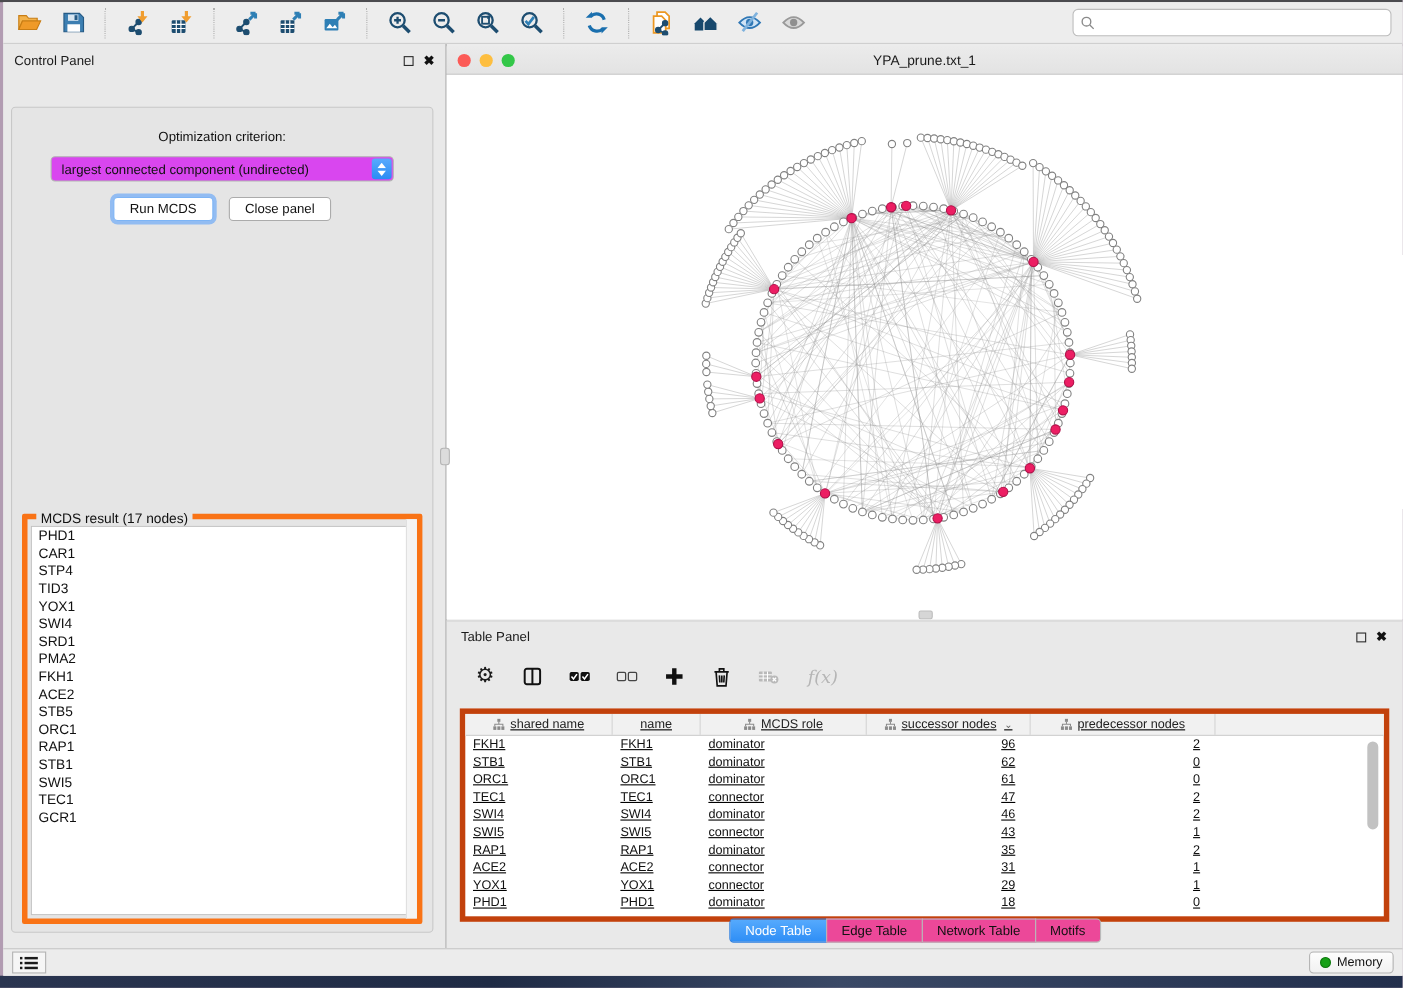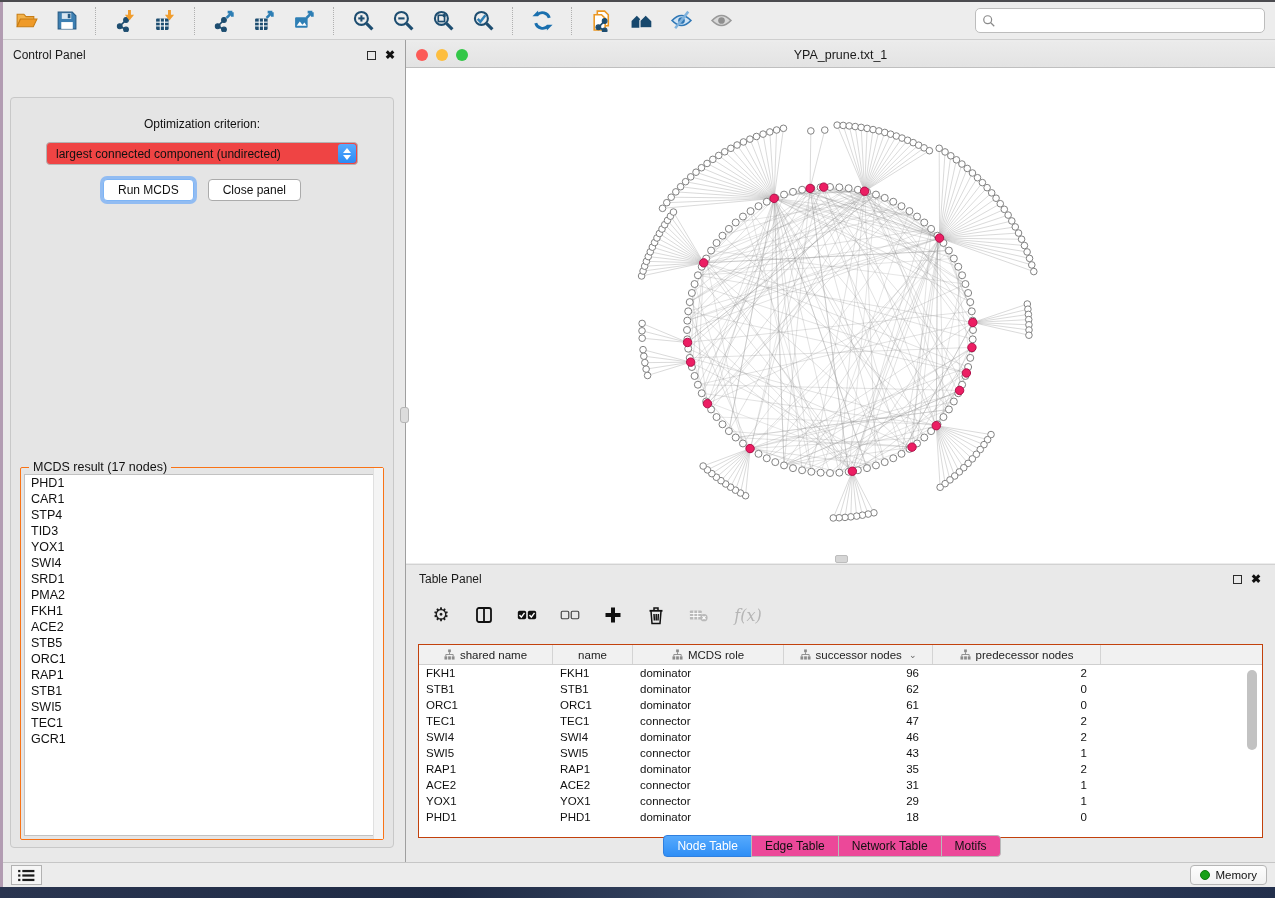--- a/index.html
+++ b/index.html
@@ -34,33 +34,33 @@
   .close-btn { font-size:12px; font-weight:bold; color:#111; line-height:9px; background:none; border:none; }
   .cp-tabs { display:flex; justify-content:center; margin-top:10px; }
   .cp-tab { background:#fff; border:1px solid #b9b9b9; margin-left:-1px; padding:3px 14px;
     font-size:12px; color:#111; }
   .cp-tab:first-child { border-radius:4px 0 0 4px; }
   .cp-tab:last-child { border-radius:0 4px 4px 0; }
   .cp-tab.active { background:linear-gradient(#56aafd,#2e8ef6); border-color:#2f80e0; color:#fff; }
   .cp-panel { position:absolute; left:7px; right:11px; top:57px; bottom:14px;
     background:#e5e5e5; border:1px solid #c8c8c8; border-radius:4px; }
   .opt-label { text-align:center; font-size:12px; color:#111; margin-top:19px; }
-  .select { position:relative; margin:11px auto 0 auto; width:312px; height:23px; background:#ef4444;
+  .select { position:relative; margin:11px auto 0 auto; width:312px; height:23px; background:#d946ef;
     border:1px solid #b3b3b3; border-radius:4px; font-size:12px; color:#111;
     display:flex; align-items:center; padding-left:9px; }
   .select .stepper { position:absolute; right:1px; top:1px; bottom:1px; width:18px; border-radius:3px;
     background:linear-gradient(#58abfd,#2b8bf4); display:flex; flex-direction:column;
     align-items:center; justify-content:center; gap:2px; }
   .select .stepper svg { width:8px; height:5px; display:block; }
   .btn-row { display:flex; justify-content:center; gap:14px; margin-top:14px; }
   .pbtn { background:#fff; border:1px solid #ababab; border-radius:4px; padding:3px 14px;
     font-size:12px; color:#111; }
   .pbtn.focused { box-shadow:0 0 0 3px rgba(90,160,250,.6); border-color:#7db4f5; }
   .mcds-group { position:absolute; left:9px; right:9px; top:369px; bottom:7px;
-    border:1px solid #f97316; border-radius:2px;padding-left:45px; }
+    border:5px solid #f97316; border-radius:2px;padding-left:45px; }
   .mcds-legend { position:absolute; left:8px; top:-8px; background:#e5e5e5; padding:0 4px;
     font-size:12.5px; color:#111; }
   .mcds-list { position:absolute; left:3px; right:3px; top:6px; bottom:3px; background:#fff;
     border:1px solid #c2c2c2; overflow:hidden; }
   .mcds-item { font-size:12.5px; color:#111; line-height:16px; padding-left:6px; }
   .mcds-scroll { position:absolute; right:0; top:0; bottom:0; width:10px; background:#f4f4f4;
     border-left:1px solid #e0e0e0; }
 
   
   .net-titlebar { position:absolute; left:403px; top:40px; right:0; height:26px;
@@ -77,21 +77,21 @@
   .table-panel { position:absolute; left:403px; top:562px; right:0; bottom:25px; background:#e9e9e9;
     border-top:1px solid #d2d2d2; }
   .tp-header { display:flex; align-items:center; padding:7px 14px 0 13px; }
   .tp-toolbar { display:flex; align-items:center; gap:21px; padding:14px 0 0 24px; height:44px; }
   .tp-tool { background:none; border:none; width:22px; height:22px; display:flex;
     align-items:center; justify-content:center; padding:0; }
   .tp-tool svg { width:20px; height:20px; }
   .tp-tool .gear-glyph { font-size:19px; color:#1c1c1c; line-height:20px; }
   .tp-tool .fx-glyph { font-family:"DejaVu Serif", serif; font-style:italic; font-size:16px; color:#b5b5b5;margin-left:12px; }
   .ntable { position:absolute; left:12px; top:79px; width:845px; height:194px; background:#fff;
-    border:1px solid #c2410c; overflow:hidden; }
+    border:5px solid #c2410c; overflow:hidden;text-decoration:underline; }
   .t-head { display:flex; height:20px; background:#f1f1f1; border-bottom:1px solid #cfcfcf; }
   .th { display:flex; align-items:center; justify-content:center; gap:5px; font-size:11.5px;
     color:#222; border-right:1px solid #d4d4d4; overflow:hidden; }
   .th svg { width:11px; height:11px; flex:none; }
   .th .sort { font-size:9px; color:#666; margin-left:2px; }
   .th.filler { border-right:none; flex:1; }
   .c0 { width:134px; } .c1 { width:80px; } .c2 { width:151px; } .c3 { width:149px; } .c4 { width:168px; }
   .t-row { display:flex; height:16px; align-items:center; font-size:11.5px; color:#111; }
   .t-row .cell { overflow:hidden; white-space:nowrap; }
   .t-row .c0, .t-row .c1, .t-row .c2 { padding-left:7px; text-align:left; }

